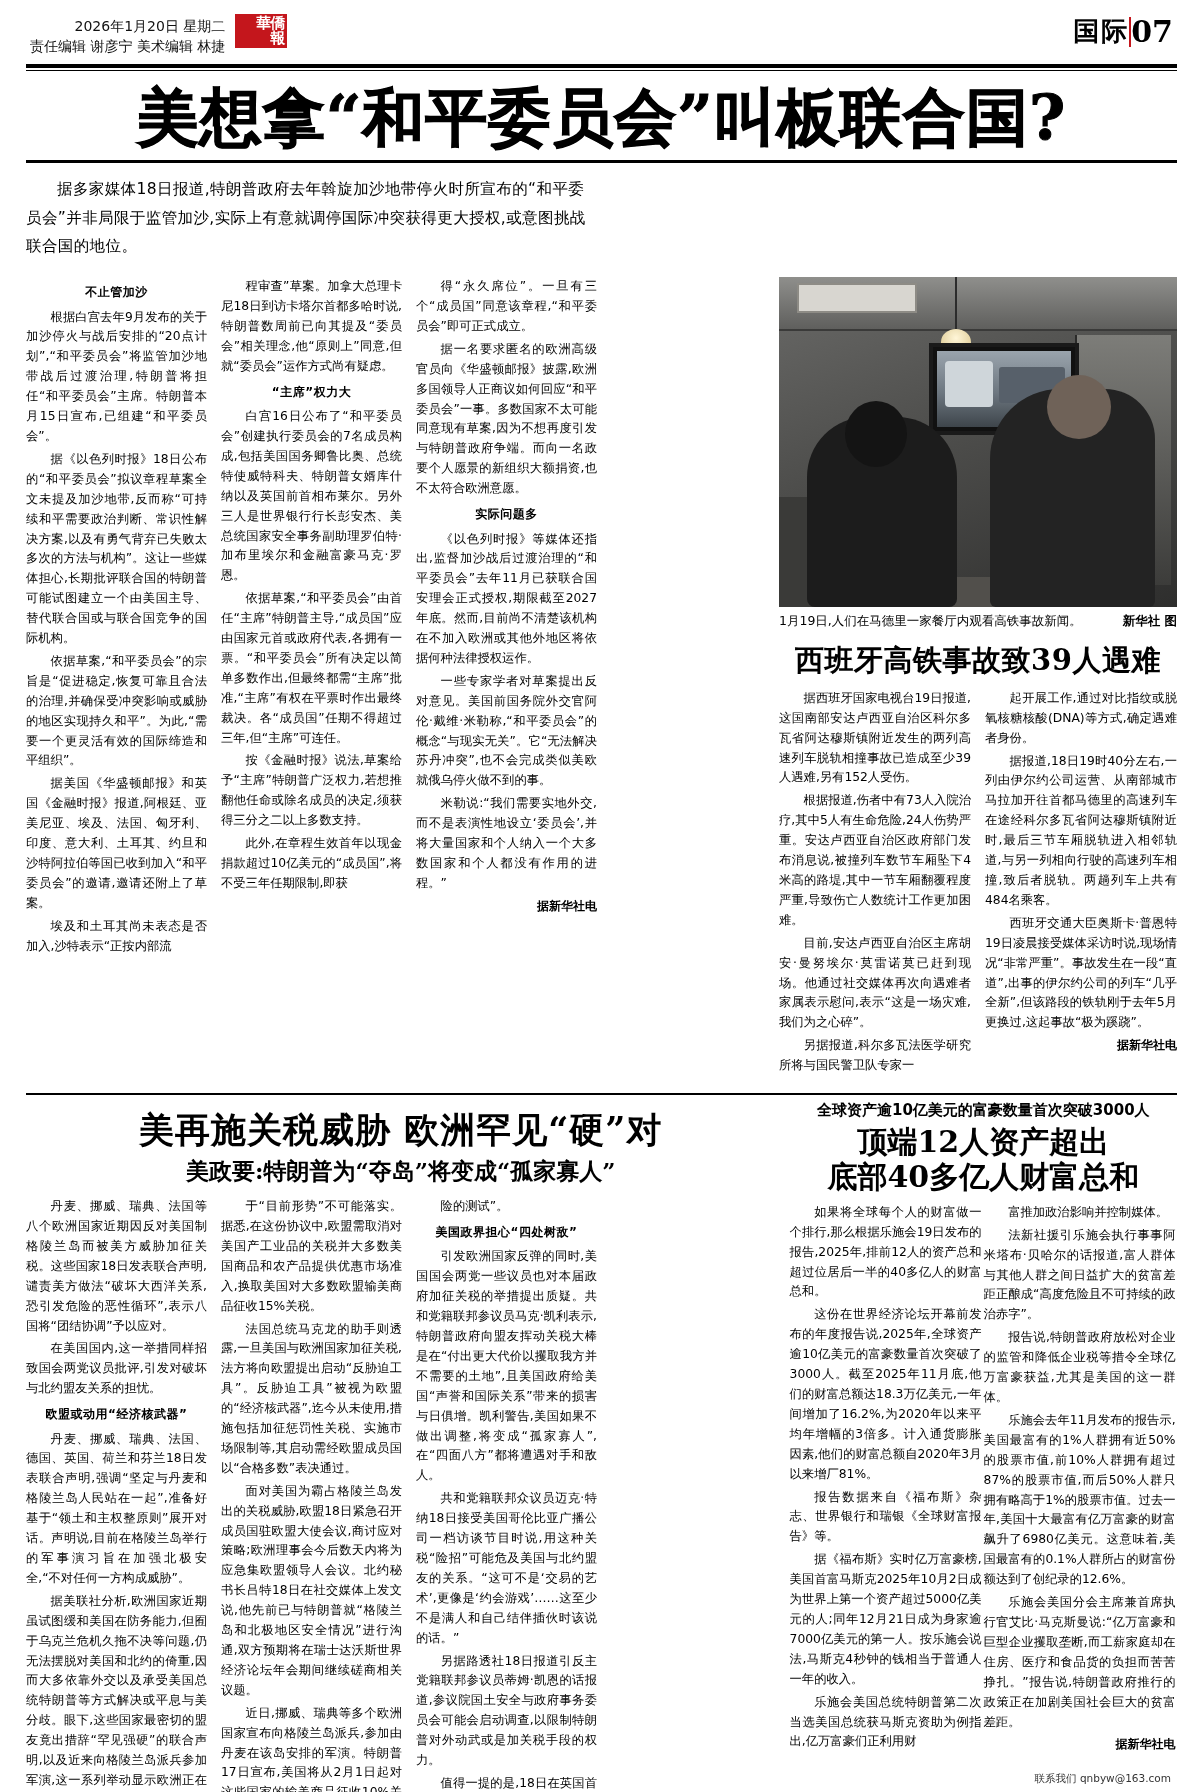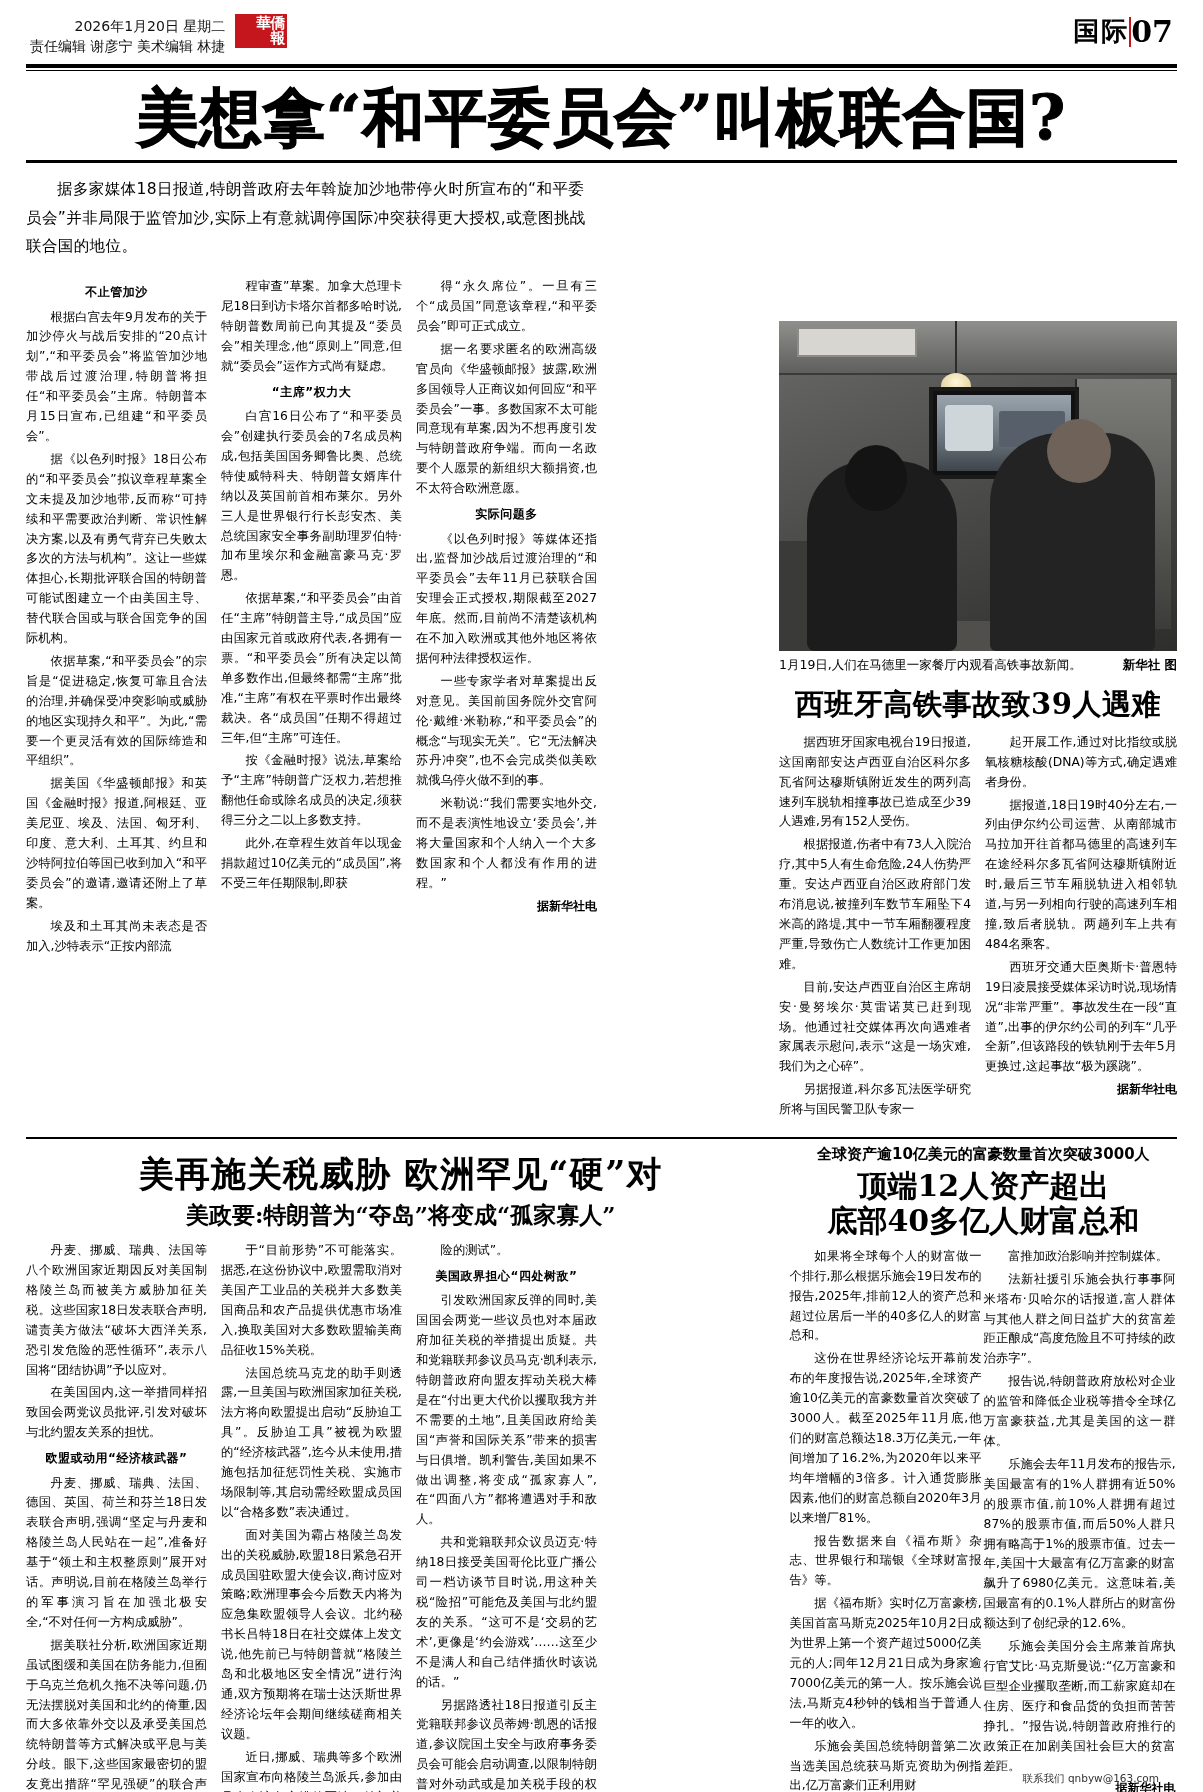--- a/index.html
+++ b/index.html
@@ -135,21 +135,21 @@
     text-align: center;
     margin: 6px 0 5px 0;
     letter-spacing: 0.5px;
   }
   .credit {
     text-align: right;
     font-weight: bold;
     font-size: 12px;
     margin-top: 2px;
   }
-  .photo-col { width: 398px; margin-top: 44px; }
+  .photo-col { width: 398px; }
   .photo {
     width: 398px;
     height: 330px;
     position: relative;
     overflow: hidden;
     background: #2b2b2b;
   }
   .photo .wall {
     position: absolute; inset: 0;
     background: linear-gradient(160deg,#6a6a68 0%,#4e4e4c 45%,#2e2e2d 100%);
@@ -281,21 +281,21 @@
   }
 
   .four-cols { display: flex; gap: 14px; }
   .four-cols .col { width: 181px; }
 
   .two-cols { display: flex; gap: 2px; }
   .two-cols .col { width: 192px; }
 
   .footer-note {
     position: absolute;
-    right: 44px;
+    right: 32px;
     bottom: 6px;
     font-size: 10.5px;
     color: #333;
   }
 </style>
 </head>
 <body>
 
 <div class="page">
 

